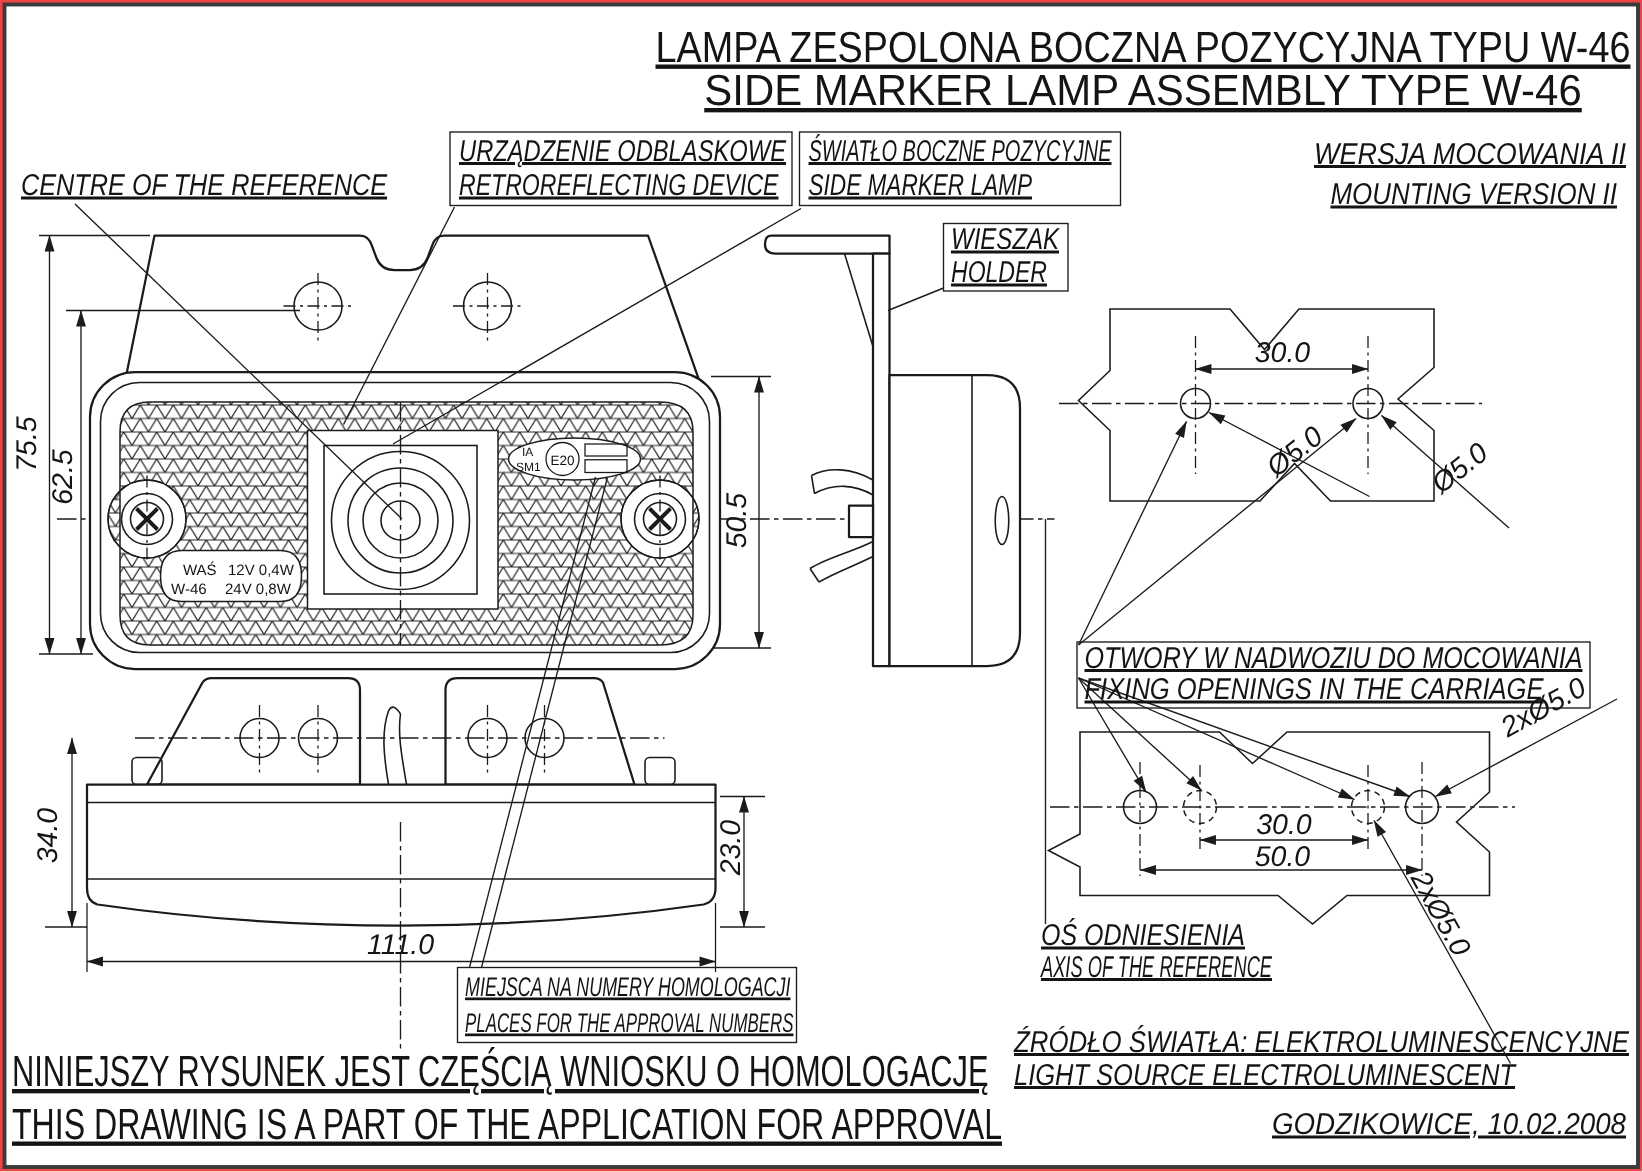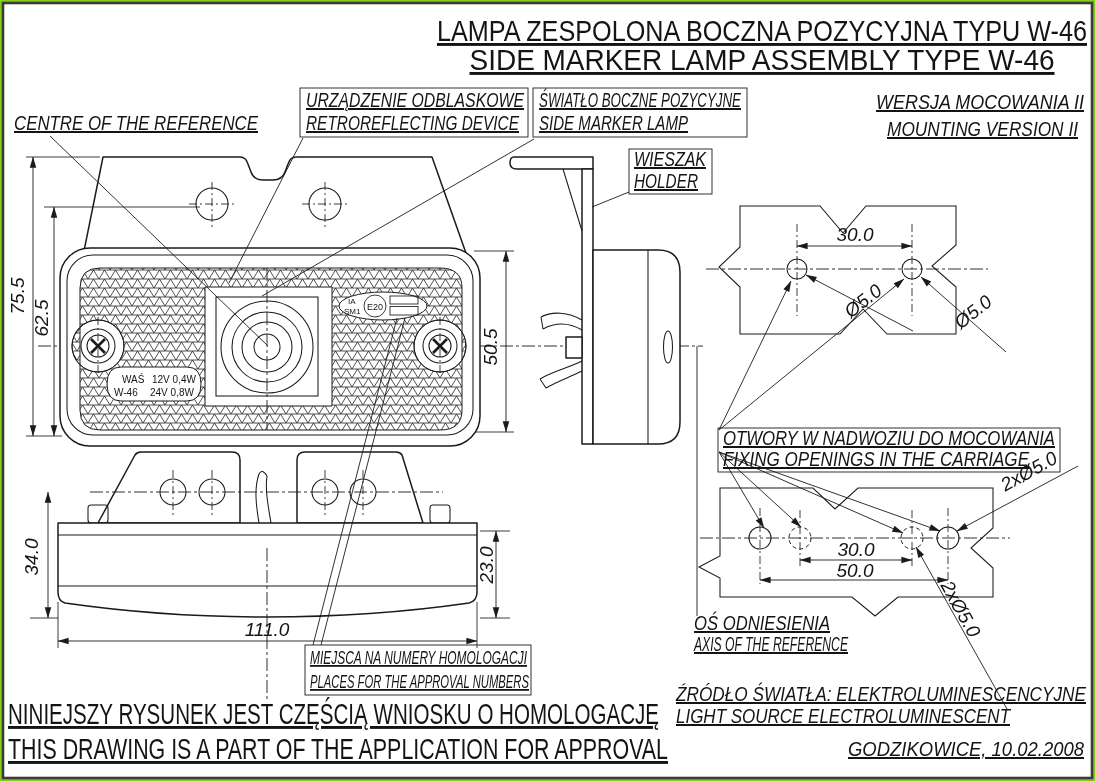--- a/index.html
+++ b/index.html
@@ -1,16 +1,16 @@
 <!DOCTYPE html>
 <html><head>
 <meta charset="utf-8">
 <style>
   html,body{margin:0;padding:0;background:#fff;}
-  .page{width:1095px;height:781px;position:relative;background:#84cc16;}
+  .page{width:1095px;height:781px;position:relative;background:#ef4444;}
   svg text{fill:#141414;font-family:"Liberation Sans",sans-serif;}
   .u{text-decoration:underline;}
   .big{font-size:29px;letter-spacing:0px;}
   .lbl{font-size:20px;font-style:italic;}
   .lbl2{font-size:18px;font-style:italic;}
   .dimt{font-size:19px;font-style:italic;}
   .tiny{font-size:10px;}
   .micro{font-size:8px;}
   .olf{fill:#ffffff;stroke:#1b1b1b;stroke-width:1.5;stroke-linejoin:round;}
   .tl{fill:none;stroke:#1b1b1b;stroke-width:1.05;}

